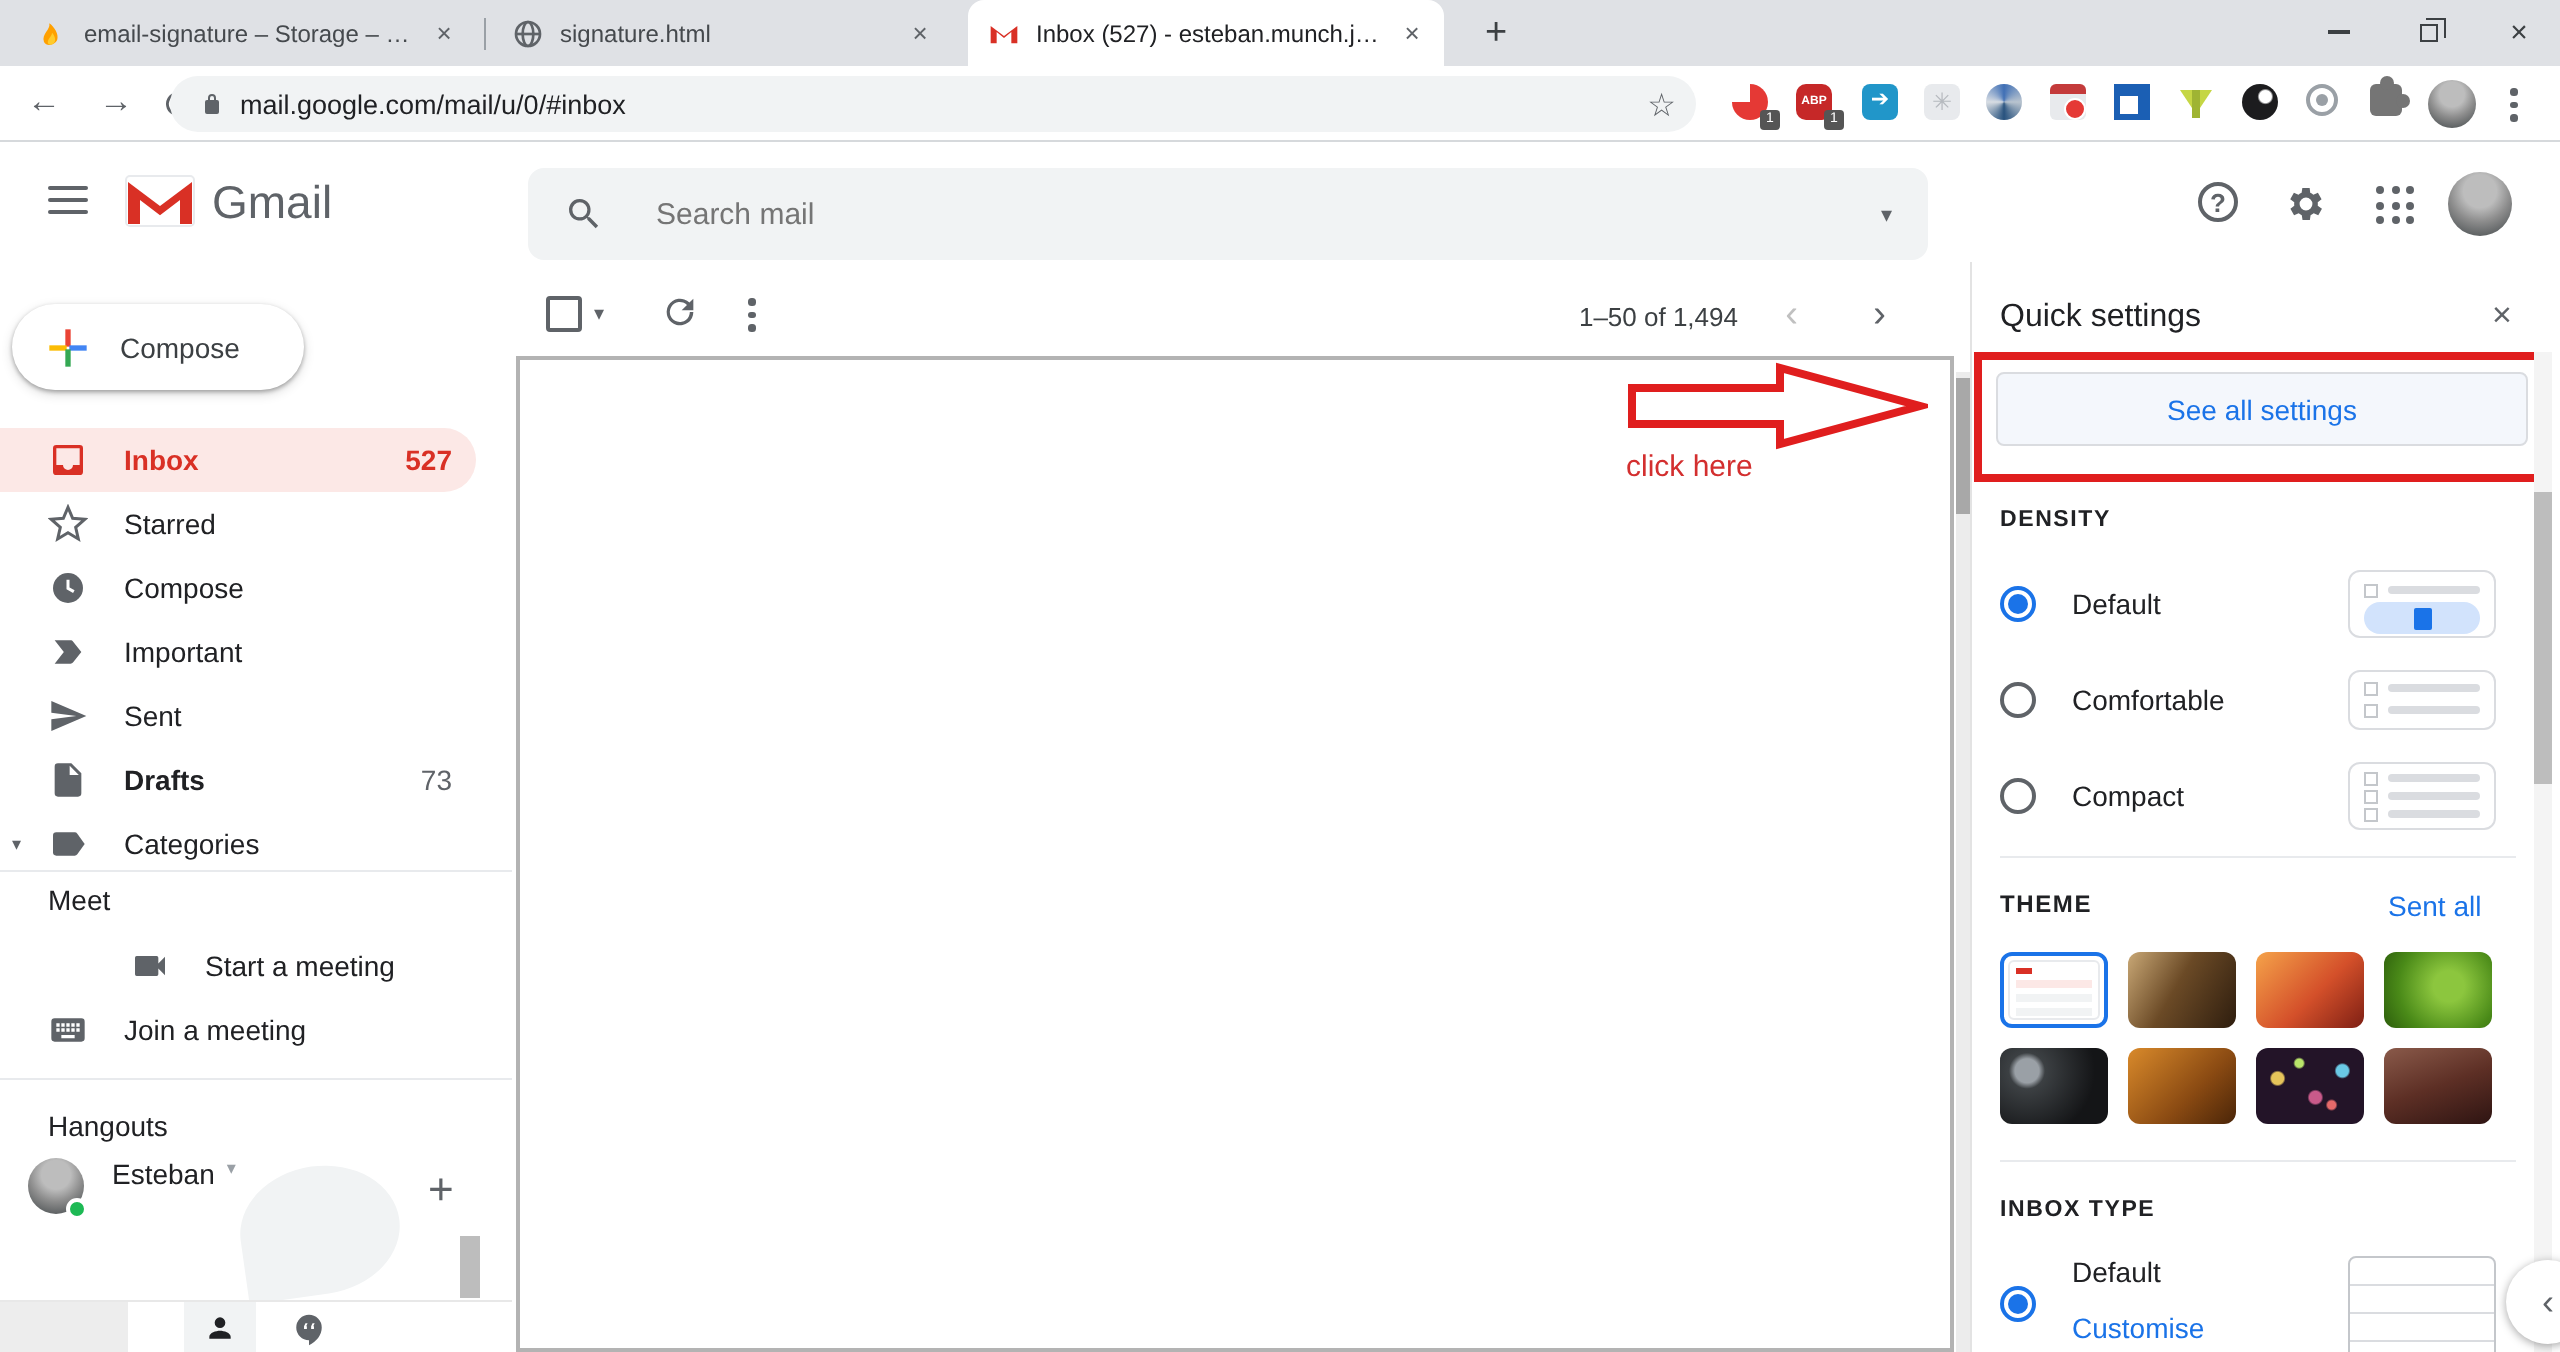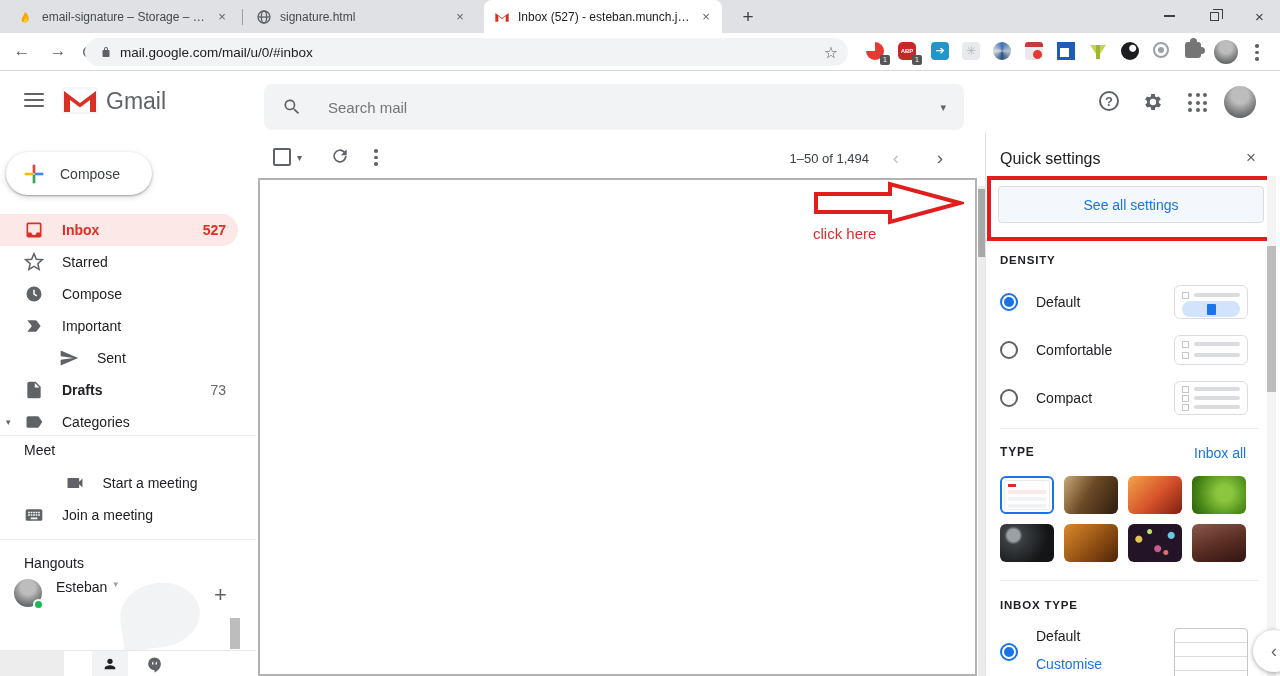--- a/index.html
+++ b/index.html
@@ -303,21 +303,21 @@
         <path d="M12 7v5.2l3.5 2" stroke="#fff" stroke-width="1.8" fill="none"></path>
       </svg>
     <span>Compose</span>
   </div>
   <div class="nav-item" style="top:179px;">
     <svg class="ni-icon" viewBox="0 0 24 24" fill="#5f6368">
         <path d="M4 5h9.5c.6 0 1.2.3 1.6.8L20 12l-4.9 6.2c-.4.5-1 .8-1.6.8H4l5.5-7z"></path>
       </svg>
     <span>Important</span>
   </div>
-  <div class="nav-item" style="top:211px;margin-left:35px;">
+  <div class="nav-item" style="top:211px;">
     <svg class="ni-icon" viewBox="0 0 24 24" fill="#5f6368">
         <path d="M2 21l21-9L2 3v7l15 2-15 2z"></path>
       </svg>
     <span>Sent</span>
   </div>
   <div class="nav-item bold" style="top:243px;">
     <svg class="ni-icon" viewBox="0 0 24 24" fill="#5f6368">
         <path d="M14 2H6a2 2 0 00-2 2v16a2 2 0 002 2h12a2 2 0 002-2V8l-6-6zm-1 7V3.5L18.5 9H13z"></path>
       </svg>
     <span>Drafts</span>
@@ -432,22 +432,22 @@
     <span class="radio"></span>
     <span class="qs-opt">Compact</span>
   </div>
   <div class="prev" style="top:250px; height:34px;">
     <div class="pline" style="margin-top:1px;"></div>
     <div class="pline" style="margin-top:5px;"></div>
     <div class="pline" style="margin-top:5px;"></div>
   </div>
 
   <div class="qs-divider" style="top:297px;"></div>
-  <div class="qs-label" style="top:314px; font-size:12px;">TYPE</div>
-  <div id="view-all">Inbox all</div>
+  <div class="qs-label" style="top:314px; font-size:12px;">THEME</div>
+  <div id="view-all">Sent all</div>
 
   <div class="theme sel" style="left:14px; top:345px;">
       <div class="theme-default-inner"></div>
     </div>
   <div class="theme t-chess" style="left:78px; top:345px;"></div>
   <div class="theme t-canyon" style="left:142px; top:345px;"></div>
   <div class="theme t-leaf" style="left:206px; top:345px;"></div>
   <div class="theme t-spheres" style="left:14px; top:393px;"></div>
   <div class="theme t-autumn" style="left:78px; top:393px;"></div>
   <div class="theme t-bokeh" style="left:142px; top:393px;"></div>

